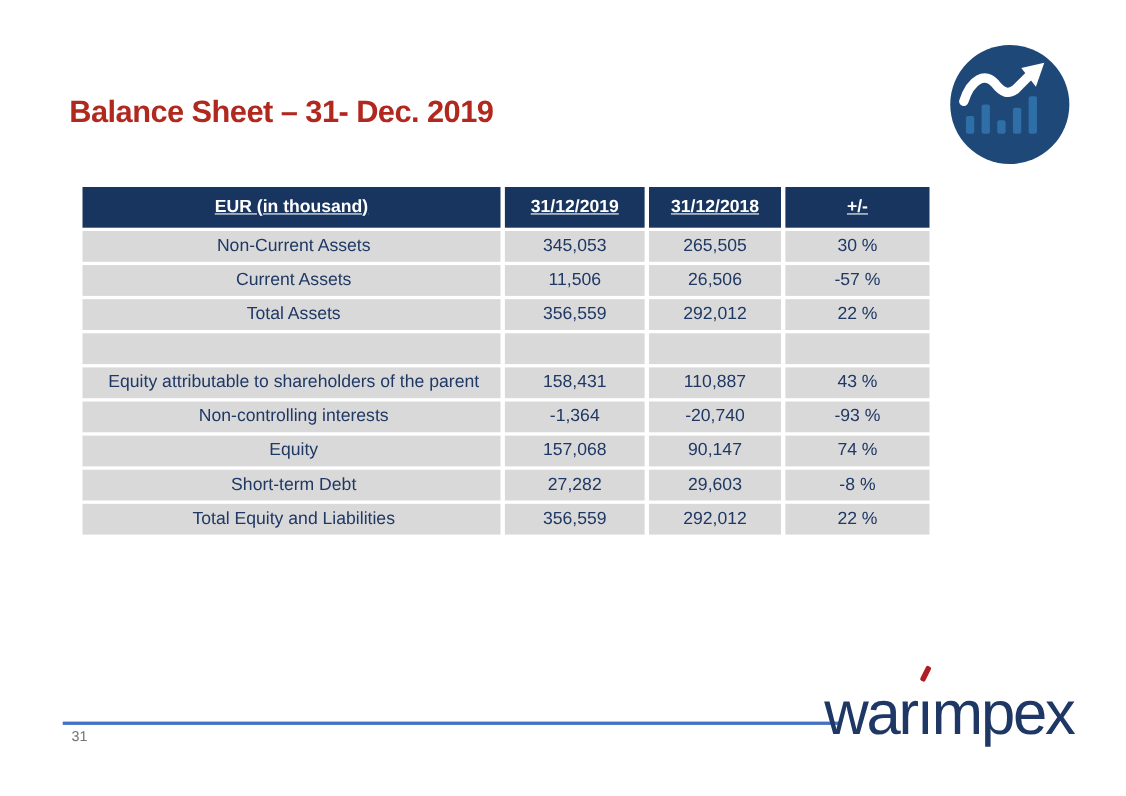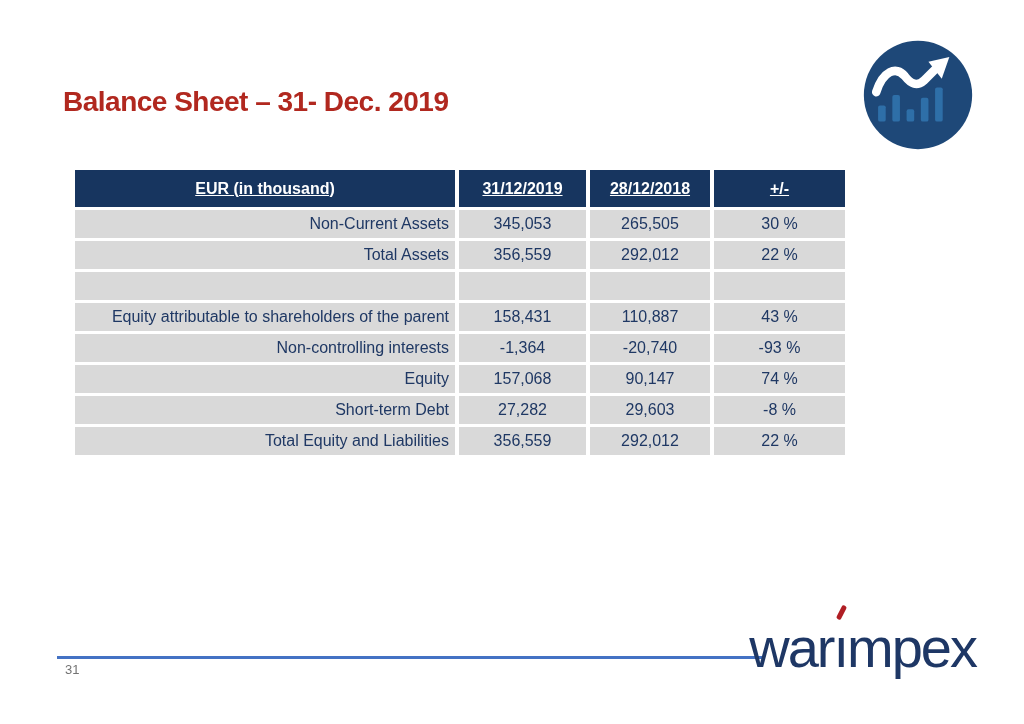--- a/index.html
+++ b/index.html
@@ -31,21 +31,21 @@
   table.balance col.c4{width:131px;}
   table.balance th{
     background:var(--header-navy);color:#ffffff;font-weight:bold;font-size:16px;
     height:37px;text-align:center;padding:0 6px;box-sizing:border-box;vertical-align:middle;text-decoration:underline;
   }
   table.balance td{
     background:var(--row-gray);color:var(--cell-text-navy);font-size:16px;
     height:28px;text-align:center;padding:0 6px;box-sizing:border-box;vertical-align:middle;
     white-space:nowrap;overflow:hidden;
   }
-  table.balance td:first-child{text-align:right;padding-left:10px;margin-left:44px;}
+  table.balance td:first-child{text-align:center;padding-left:10px;margin-left:44px;}
   table.balance tr.italic td{}
   .footer-line{
     position:absolute;left:57px;top:656px;width:708px;height:3px;
     background:var(--divider-blue);
   }
   .page-number{
     position:absolute;left:65px;top:662px;font-size:13px;color:#737373;
   }
   .brand{
     position:absolute;right:48px;top:618px;
@@ -80,30 +80,36 @@
   <colgroup>
       <col class="c1">
       <col class="c2">
       <col class="c3">
       <col class="c4">
     </colgroup>
   <thead>
     <tr>
       <th>EUR (in thousand)</th>
       <th>31/12/2019</th>
-      <th>28/12/2018</th>
+      <th>31/12/2018</th>
       <th>+/-</th>
     </tr>
   </thead>
   <tbody id="table-body">
       <tr>
         <td>Non-Current Assets</td>
         <td>345,053</td>
         <td>265,505</td>
         <td>30 %</td>
+      </tr>
+      <tr>
+        <td>Current Assets</td>
+        <td>11,506</td>
+        <td>26,506</td>
+        <td>-57 %</td>
       </tr>
       <tr class="italic">
         <td>Total Assets</td>
         <td>356,559</td>
         <td>292,012</td>
         <td>22 %</td>
       </tr>
       <tr>
         <td></td>
         <td></td>

